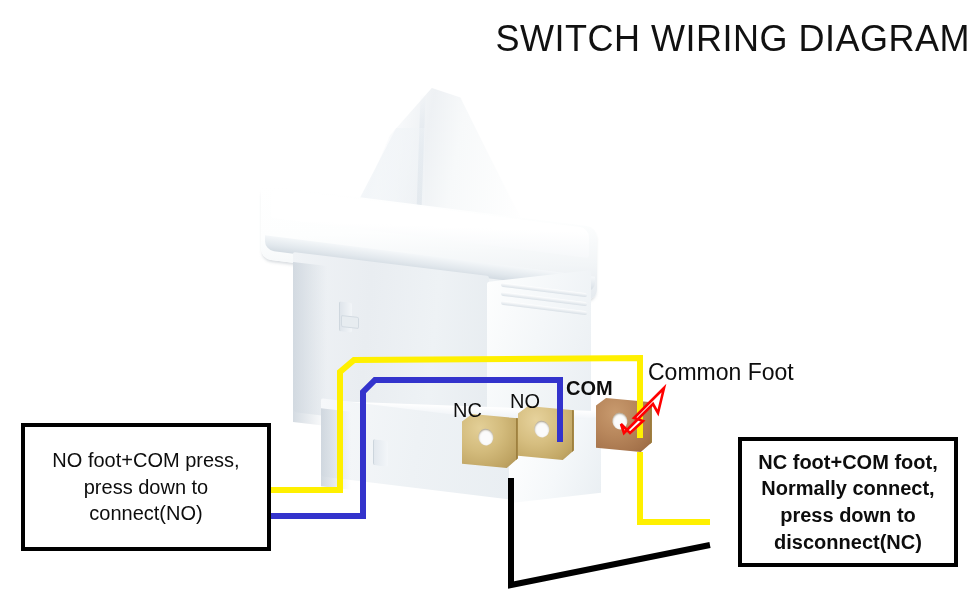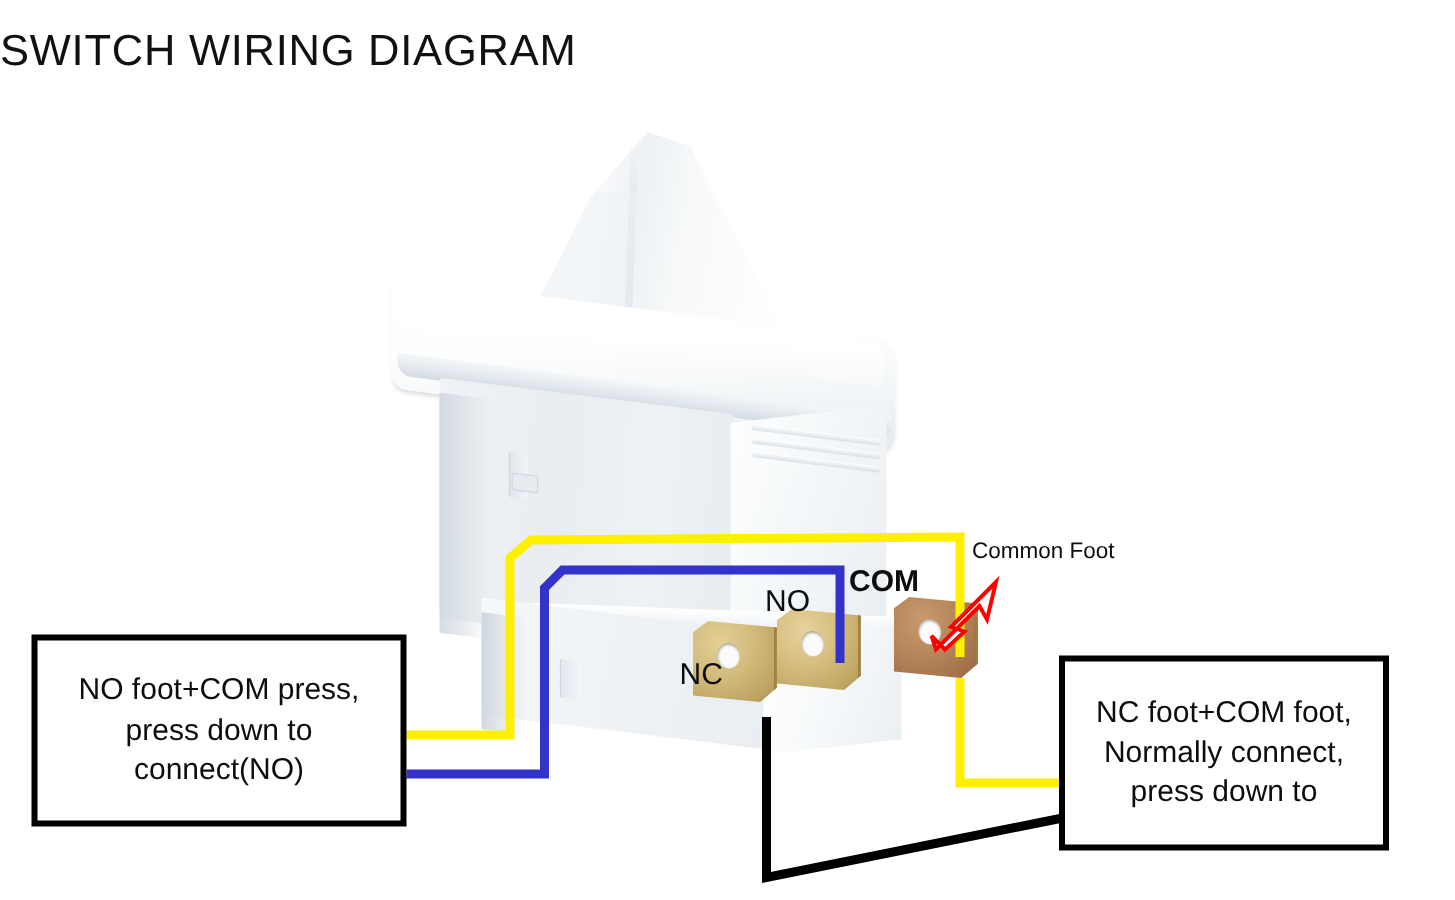--- a/index.html
+++ b/index.html
@@ -17,22 +17,22 @@
     background: #ffffff;
     overflow: hidden;
   }
 
   
   #title {
     position: absolute;
     left: 0;
     top: 18px;
     width: 970px;
-    text-align: left;
-    font-size: 29px;
+    text-align: right;
+    font-size: 36px;
     font-weight: normal;
     letter-spacing: 0.5px;
     color: #111111;
     white-space: nowrap;
   }
 
   
   #switch {
     position: absolute;
     left: 255px;
@@ -259,21 +259,21 @@
       radial-gradient(ellipse at 34% 28%, #c89a6e 0%, #b8875c 40%, #a6744c 76%, #95643f 100%);
     box-shadow: 0 1px 2px rgba(110,78,45,0.45);
   }
 
   .term-label {
     position: absolute;
     font-size: 20px;
     color: #0d0d0d;
     white-space: nowrap;
   }
-  #label-nc  { left: 453px; top: 399px; margin-top: 40px; }
+  #label-nc  { left: 453px; top: 399px; }
   #label-no  { left: 510px; top: 390px; text-align: center; }
   #label-com { left: 566px; top: 377px; font-weight: bold; }
 
   
   #wires {
     position: absolute;
     left: 0;
     top: 0;
     width: 970px;
     height: 600px;
@@ -295,33 +295,34 @@
     justify-content: center;
     padding: 4px 6px;
   }
   #callout-left {
     left: 21px;
     top: 423px;
     width: 250px;
     height: 128px;
   }
   #callout-right {
-    left: 706px;
+    left: 738px;
     top: 437px;
     width: 220px;
     height: 130px;
+    font-weight: bold;
   }
   .callout .line { display: block; }
 
   
   #common-foot-label {
     position: absolute;
     left: 648px;
     top: 359px;
-    font-size: 15px;
+    font-size: 23px;
     color: #0d0d0d;
     white-space: nowrap;
   }
 </style>
 </head>
 <body>
 
 <div id="stage">
 
   <div id="title">SWITCH WIRING DIAGRAM</div>
@@ -388,16 +389,17 @@
       <span class="line">press down to</span>
       <span class="line">connect(NO)</span>
     </div>
   </div>
 
   <div class="callout" id="callout-right">
     <div>
       <span class="line">NC foot+COM foot,</span>
       <span class="line">Normally connect,</span>
       <span class="line">press down to</span>
+      <span class="line">disconnect(NC)</span>
     </div>
   </div>
 
 </div>
 
 </body></html>

